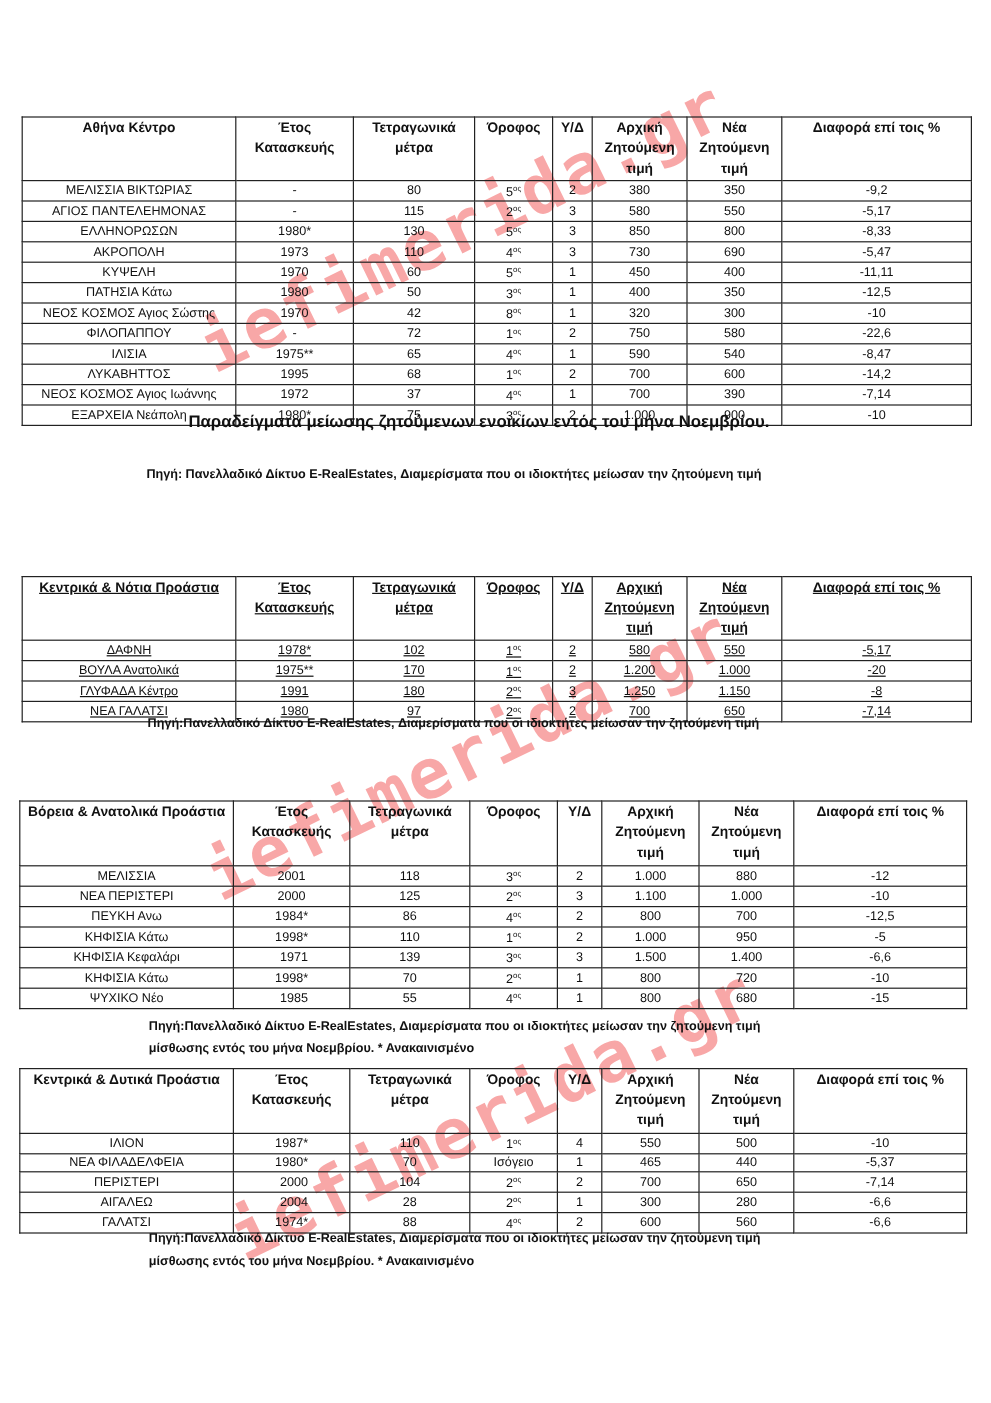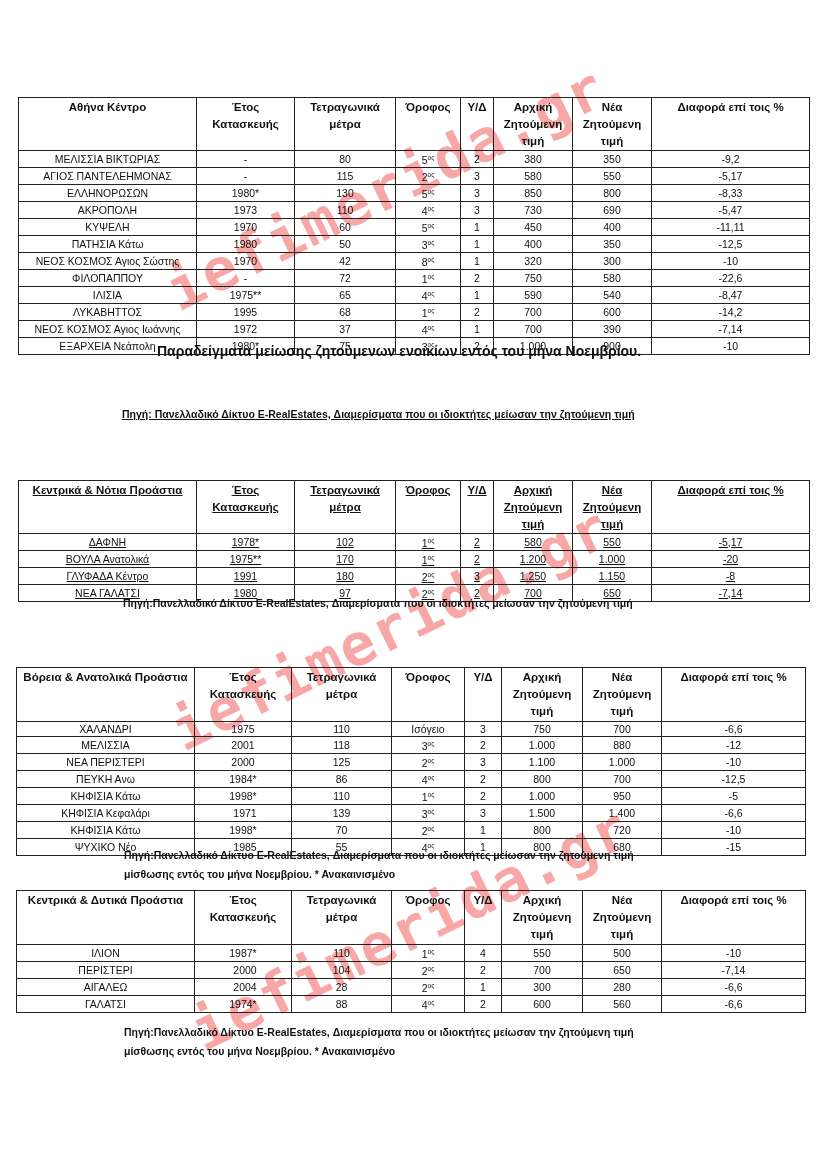--- a/index.html
+++ b/index.html
@@ -169,21 +169,21 @@
         <td>2</td>
         <td>1.000</td>
         <td>900</td>
         <td>-10</td>
       </tr>
     </tbody>
 </table>
 
 <div class="title" style="left:157px; top:343px;">Παραδείγματα μείωσης ζητούμενων ενοικίων εντός του μήνα Νοεμβρίου.</div>
 
-<div class="note" style="left:122px; top:405px;text-decoration:underline;">
+<div class="note" style="left:122px; top:386px;">
   <div>Πηγή: Πανελλαδικό Δίκτυο E-RealEstates, Διαμερίσματα που οι ιδιοκτήτες μείωσαν την ζητούμενη τιμή</div>
 </div>
 
 <table class="rt" style="left:18px; top:480px; width:791px;text-decoration:underline;">
   <colgroup>
     <col style="width:178px">
       <col style="width:98px">
       <col style="width:101px">
       <col style="width:65px">
     <col style="width:33px">
@@ -269,30 +269,20 @@
       <th>Τετραγωνικά μέτρα</th>
       <th>Όροφος</th>
       <th>Υ/Δ</th>
       <th>Αρχική Ζητούμενη τιμή</th>
       <th>Νέα Ζητούμενη τιμή</th>
       <th>Διαφορά επί τοις %</th>
     </tr>
   </thead>
   <tbody>
       <tr>
-        <td>ΧΑΛΑΝΔΡΙ</td>
-        <td>1975</td>
-        <td>110</td>
-        <td>Ισόγειο</td>
-        <td>3</td>
-        <td>750</td>
-        <td>700</td>
-        <td>-6,6</td>
-      </tr>
-      <tr>
         <td>ΜΕΛΙΣΣΙΑ</td>
         <td>2001</td>
         <td>118</td>
         <td><span>3</span><sup class="fl">ος</sup></td>
         <td>2</td>
         <td>1.000</td>
         <td>880</td>
         <td>-12</td>
       </tr>
       <tr>
@@ -391,20 +381,30 @@
         <td>ΙΛΙΟΝ</td>
         <td>1987*</td>
         <td>110</td>
         <td><span>1</span><sup class="fl">ος</sup></td>
         <td>4</td>
         <td>550</td>
         <td>500</td>
         <td>-10</td>
       </tr>
       <tr>
+        <td>ΝΕΑ ΦΙΛΑΔΕΛΦΕΙΑ</td>
+        <td>1980*</td>
+        <td>70</td>
+        <td>Ισόγειο</td>
+        <td>1</td>
+        <td>465</td>
+        <td>440</td>
+        <td>-5,37</td>
+      </tr>
+      <tr>
         <td>ΠΕΡΙΣΤΕΡΙ</td>
         <td class="left">2000</td>
         <td>104</td>
         <td><span>2</span><sup class="fl">ος</sup></td>
         <td>2</td>
         <td>700</td>
         <td>650</td>
         <td>-7,14</td>
       </tr>
       <tr>

